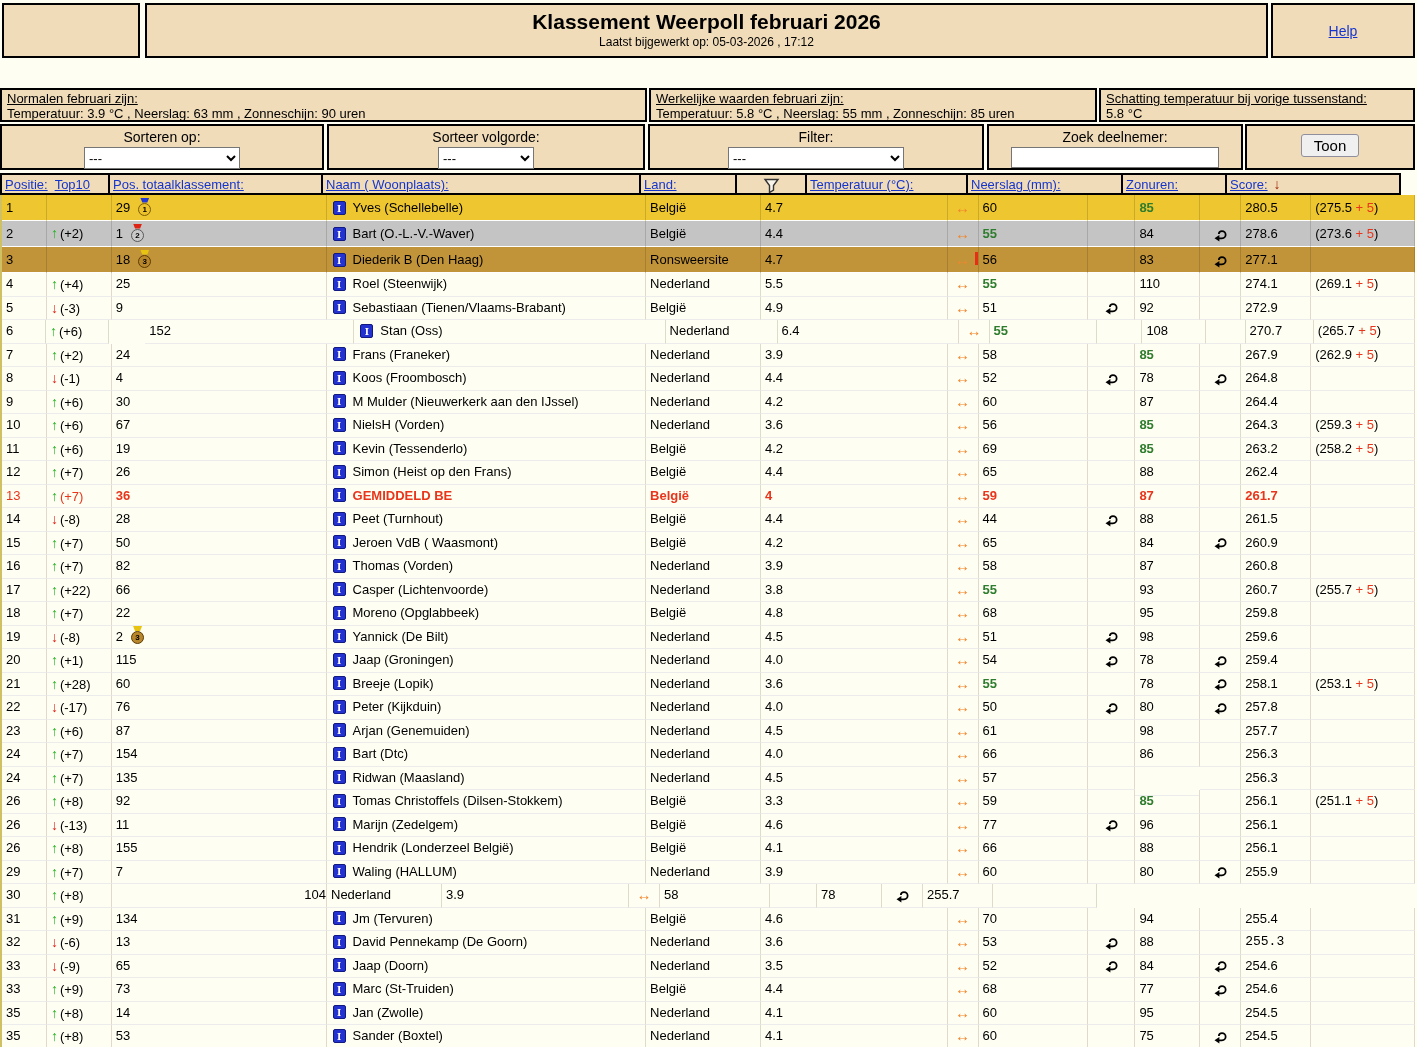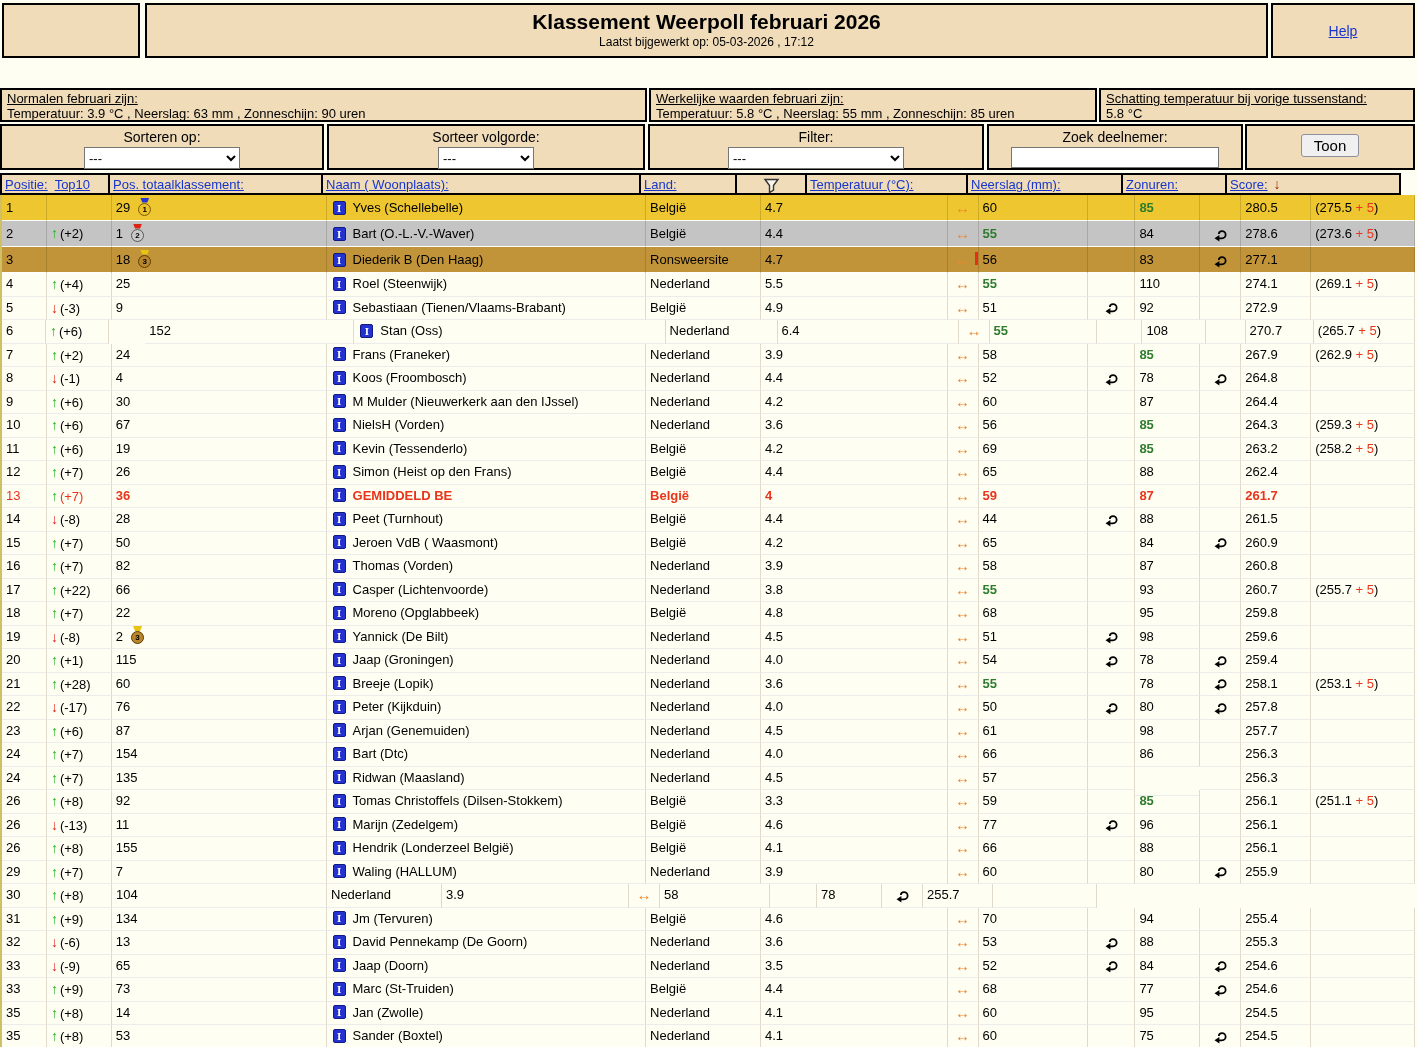--- a/index.html
+++ b/index.html
@@ -629,21 +629,21 @@
       <div class="cell ctr" style="width: 41px;"><svg width="15" height="14" viewBox="0 0 16 15">
           <path d="M5.5 11 H9.5 C12.5 11 13.5 8.8 13.5 7.2 C13.5 5 11.8 3.4 9.6 3.4 C7.6 3.4 6.3 4.7 6.2 6.4" fill="none" stroke="#000" stroke-width="1.9"></path>
           <path d="M6.8 7.6 L1.6 11 L6.8 14.4 Z" fill="#000"></path>
         </svg></div>
       <div class="cell" style="width: 70px;"><span class="num">255.9</span></div>
       <div class="cell" style="width: 104px;"></div>
     </div>
     <div class="row" style="height: 23.5px; line-height: 22.5px;">
       <div class="cell" style="width: 45px;">30</div>
       <div class="cell" style="width: 65px;"><span class="up">↑</span><span>(+8)</span></div>
-      <div class="cell" style="width: 215px;"><span class="tot">104</span></div>
+      <div class="cell" style="width: 215px; text-align: right;"><span class="tot">104</span></div>
       <div class="cell" style="width: 115px;"><span class="ld">Nederland</span></div>
       <div class="cell" style="width: 187px;"><span class="num">3.9</span></div>
       <div class="cell ctr" style="width: 31px;"><span class="oarr">↔</span></div>
       <div class="cell" style="width: 110px;"><span class="num">58</span></div>
       <div class="cell ctr" style="width: 47px;"></div>
       <div class="cell" style="width: 65px;"><span class="num">78</span></div>
       <div class="cell ctr" style="width: 41px;"><svg width="15" height="14" viewBox="0 0 16 15">
           <path d="M5.5 11 H9.5 C12.5 11 13.5 8.8 13.5 7.2 C13.5 5 11.8 3.4 9.6 3.4 C7.6 3.4 6.3 4.7 6.2 6.4" fill="none" stroke="#000" stroke-width="1.9"></path>
           <path d="M6.8 7.6 L1.6 11 L6.8 14.4 Z" fill="#000"></path>
         </svg></div>
@@ -673,21 +673,21 @@
       <div class="cell" style="width: 115px;"><span class="ld">Nederland</span></div>
       <div class="cell" style="width: 187px;"><span class="num">3.6</span></div>
       <div class="cell ctr" style="width: 31px;"><span class="oarr">↔</span></div>
       <div class="cell" style="width: 110px;"><span class="num">53</span></div>
       <div class="cell ctr" style="width: 47px;"><svg width="15" height="14" viewBox="0 0 16 15">
           <path d="M5.5 11 H9.5 C12.5 11 13.5 8.8 13.5 7.2 C13.5 5 11.8 3.4 9.6 3.4 C7.6 3.4 6.3 4.7 6.2 6.4" fill="none" stroke="#000" stroke-width="1.9"></path>
           <path d="M6.8 7.6 L1.6 11 L6.8 14.4 Z" fill="#000"></path>
         </svg></div>
       <div class="cell" style="width: 65px;"><span class="num">88</span></div>
       <div class="cell ctr" style="width: 41px;"></div>
-      <div class="cell" style="width: 70px;"><span class="num">255.3</span></div>
+      <div class="cell" style="width: 70px; font-family: Liberation Mono, monospace;"><span class="num">255.3</span></div>
       <div class="cell" style="width: 104px;"></div>
     </div>
     <div class="row" style="height: 23.5px; line-height: 22.5px;">
       <div class="cell" style="width: 45px;">33</div>
       <div class="cell" style="width: 65px;"><span class="down">↓</span><span>(-9)</span></div>
       <div class="cell" style="width: 215px;"><span class="tot">65</span></div>
       <div class="cell" style="width: 320px;"><span class="info-ico">I</span><span class="nm">Jaap (Doorn)</span></div>
       <div class="cell" style="width: 115px;"><span class="ld">Nederland</span></div>
       <div class="cell" style="width: 187px;"><span class="num">3.5</span></div>
       <div class="cell ctr" style="width: 31px;"><span class="oarr">↔</span></div>

